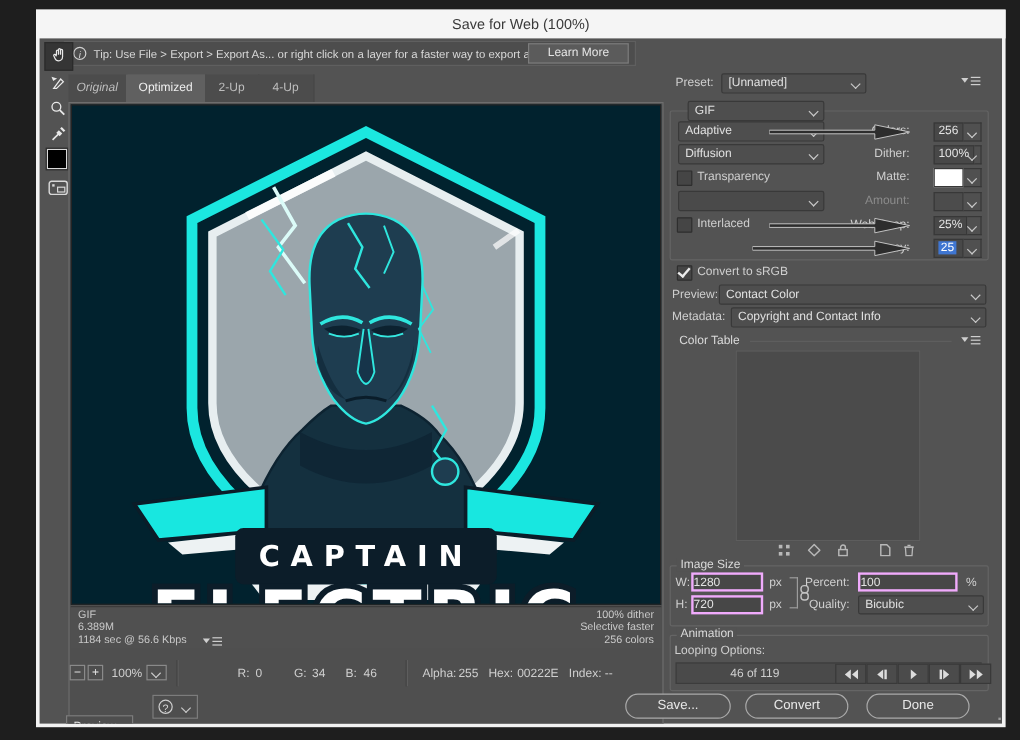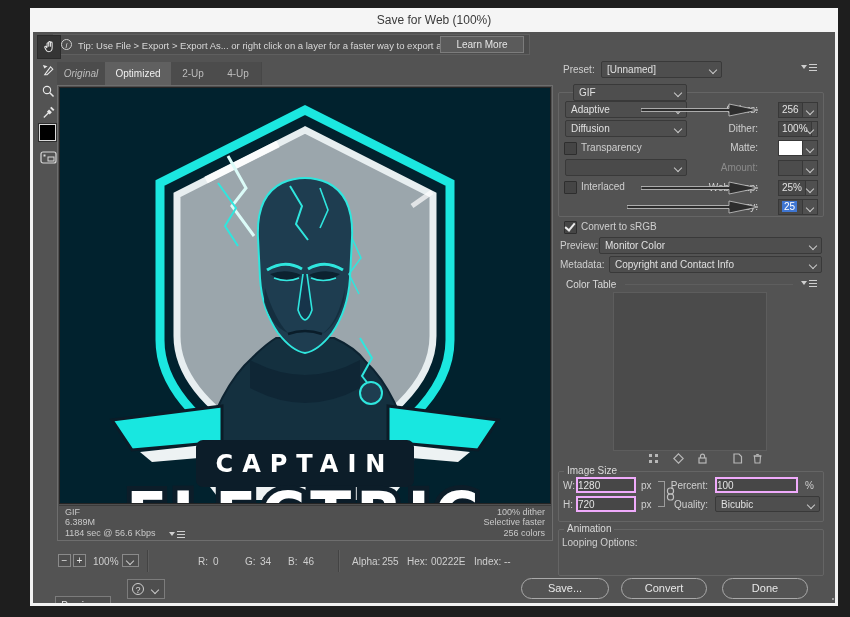--- a/index.html
+++ b/index.html
@@ -113,21 +113,21 @@
       <div class="tab sel-tab" style="left:72px;top:30px;width:66px;">
         <span>Optimized</span>
       </div>
       <div class="tab" style="left:138px;top:30px;width:44px;">
         <span>2-Up</span>
       </div>
       <div class="tab" style="left:182px;top:30px;width:46px;">
         <span>4-Up</span>
       </div>
 
-      <div class="abs" style="left:24px;top:53px;width:496px;height:456px;border:1px solid #6e6e6e;background:#4f4f4f;">
+      <div class="abs" style="left:24px;top:53px;width:496px;height:532px;border:1px solid #6e6e6e;background:#4f4f4f;">
         <div class="abs" style="left:1px;top:1px;width:492px;height:417px;border:1px solid #242424;background:#01222e;overflow:hidden;">
           <svg width="490" height="415" viewBox="0 0 490 415">
             <rect x="0" y="0" width="490" height="415" fill="#01222e"></rect>
 
             <path d="M245 22 L100 95 L100 252 Q100 330 245 396 Q390 330 390 252 L390 95 Z" fill="none" stroke="#1be7e0" stroke-width="9"></path>
             <path d="M245 42 L117 107 L117 248 Q117 317 245 377 Q373 317 373 248 L373 107 Z" fill="#9ba6ac" stroke="#e7eef0" stroke-width="7"></path>
             <line x1="146" y1="92" x2="218" y2="56" stroke="#ffffff" stroke-width="7" opacity="0.85"></line>
             <line x1="352" y1="118" x2="372" y2="104" stroke="#ffffff" stroke-width="5" opacity="0.7"></line>
 
             <path d="M138 372 Q160 298 192 270 Q206 256 216 250 L274 250 Q296 260 306 274 Q338 304 354 372 Q300 392 245 394 Q190 392 138 372 Z" fill="#14303f" stroke="#0d2331" stroke-width="2"></path>
@@ -304,21 +304,21 @@
         <span class="cbtn">
             <span class="chev"></span>
           </span>
       </div>
 
       <span class="chk checked" style="left:531px;top:189px;"></span>
       <span class="lbl" style="left:548px;top:189px;">Convert to sRGB</span>
 
       <span class="lbl" style="left:527px;top:208px;">Preview:</span>
       <div class="dd" style="left:566px;top:205px;width:223px;">
-        <span>Monitor Color</span><span class="chev"></span>
+        <span>Contact Color</span><span class="chev"></span>
       </div>
       <span class="lbl" style="left:527px;top:227px;">Metadata:</span>
       <div class="dd" style="left:576px;top:224px;width:213px;">
         <span>Copyright and Contact Info</span><span class="chev"></span>
       </div>
 
       <span class="lbl" style="left:533px;top:247px;color:#dadada;">Color Table</span>
       <div class="abs" style="left:592px;top:252px;width:168px;height:1px;background:#5e5e5e;"></div>
       <div class="menu-icon" style="left:768px;top:247px;">
           <i class="tri"></i>
@@ -378,16 +378,38 @@
       <input class="field" style="left: 682px; top: 445px; width: 83px;" value="100">
       <span class="lbl" style="left:772px;top:448px;">%</span>
       <span class="rlabel" style="left:632px;top:467px;width:43px;">Quality:</span>
       <div class="dd" style="left:682px;top:464px;width:105px;height:16px;">
         <span>Bicubic</span><span class="chev" style="top:5px;"></span>
       </div>
 
       <span class="legend" style="left:531px;top:491px;">Animation</span>
       <div class="group" style="left:525px;top:497px;width:264px;height:45px;"></div>
       <span class="lbl" style="left:529px;top:505px;">Looping Options:</span>
+      <div class="abs" style="left:530px;top:520px;width:255px;height:18px;background:#4a4a4a;border:1px solid #3c3c3c;">
+        <span class="lbl" style="left:0;top:3px;width:130px;text-align:center;">46 of 119</span>
+        <span class="pbtn" style="left:132px;top:0;">
+            <i class="tl"></i>
+            <i class="tl"></i>
+          </span>
+        <span class="pbtn" style="left:158px;top:0;">
+            <i class="tl"></i>
+            <i class="pbar"></i>
+          </span>
+        <span class="pbtn" style="left:184px;top:0;">
+            <i class="tr"></i>
+          </span>
+        <span class="pbtn" style="left:210px;top:0;">
+            <i class="pbar"></i>
+            <i class="tr"></i>
+          </span>
+        <span class="pbtn" style="left:236px;top:0;">
+            <i class="tr"></i>
+            <i class="tr"></i>
+          </span>
+      </div>
 
     </div>
   </div>
 </div>
 
 </body></html>

